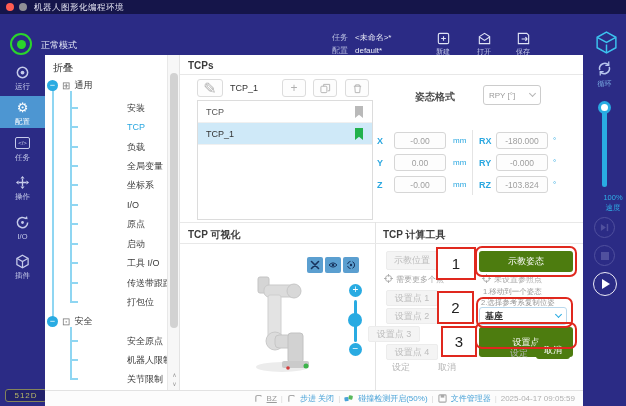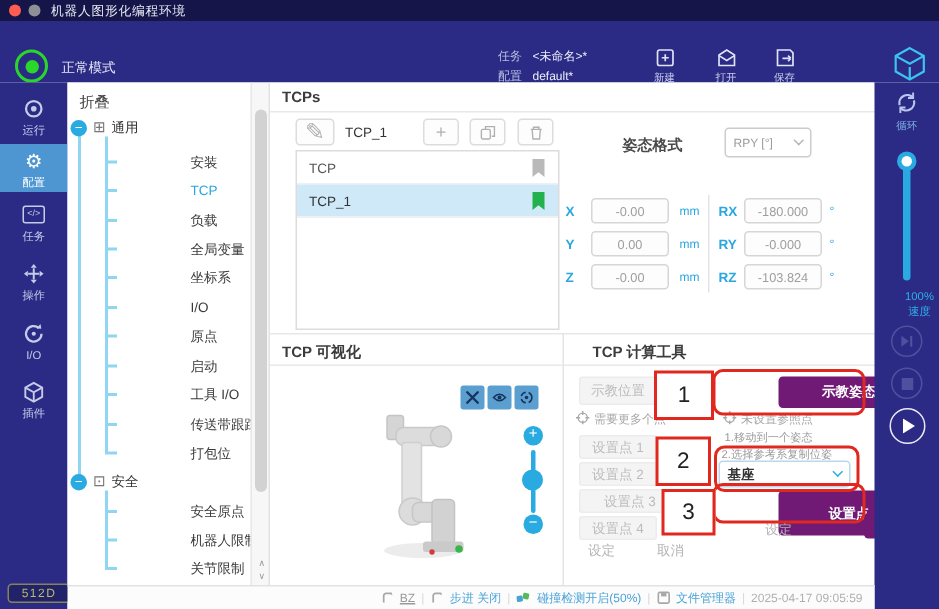--- a/index.html
+++ b/index.html
@@ -74,21 +74,21 @@
   .fld-label { position:absolute; font-size:9px; color:#2aa7e0; font-weight:bold; }
   .fld { position:absolute; width:52px; height:17px; border:1px solid #d6d6d6; border-radius:3px; background:#fdfdfd; font-size:8.5px; color:#9e9e9e; text-align:center; font-family:"Liberation Sans",sans-serif; }
   .fld-unit { position:absolute; font-size:8px; color:#2aa7e0; }
 
   .vis-btn { position:absolute; width:16px; height:16px; background:#5b9fd0; border-radius:2px; display:flex; align-items:center; justify-content:center; cursor:pointer; }
   .zoom-circle { position:absolute; width:13px; height:13px; border-radius:50%; background:#29abe2; color:#fff; font-size:10px; line-height:12px; text-align:center; cursor:pointer; }
   .zoom-track { position:absolute; width:3px; background:#29abe2; border-radius:2px; }
   .zoom-handle { position:absolute; width:14px; height:14px; border-radius:50%; background:#29abe2; cursor:pointer; }
 
   .gray-btn { position:absolute; background:#f4f4f4; border:1px solid #ececec; border-radius:2px; color:#bcbcbc; font-size:9px; display:flex; align-items:center; justify-content:center; cursor:pointer; }
-  .blue-btn { position:absolute; background:#701a75; border-radius:3px; color:#ffffff; font-size:9px; font-weight:bold; display:flex; align-items:center; justify-content:center; cursor:pointer;margin-left:40px; }
+  .blue-btn { position:absolute; background:#4d7c0f; border-radius:3px; color:#ffffff; font-size:9px; font-weight:normal; display:flex; align-items:center; justify-content:center; cursor:pointer; }
   .hint { position:absolute; font-size:8px; color:#a8a8a8; white-space:nowrap; }
   .hint2 { position:absolute; font-size:7.5px; color:#999; white-space:nowrap; }
   .gtext { position:absolute; font-size:9px; color:#b5b5b5; cursor:pointer; }
   .tgt-ico { position:absolute; width:9px; height:9px; }
 
   
   .rbox { position:absolute; border:2px solid #e0281e; border-radius:7px; pointer-events:none; }
   .callout { position:absolute; background:#ffffff; border:2px solid #e0281e; display:flex; align-items:center; justify-content:center; font-size:15px; color:#222; }
 
   
@@ -392,21 +392,21 @@
         <circle cx="68" cy="91" r="2.5" fill="#3cb44a"></circle>
         <circle cx="50" cy="93" r="1.8" fill="#d43c3c"></circle>
       </svg>
     </div>
 
     <div class="zoom-circle" style="left:169px; top:229px;">+</div>
     <div class="zoom-track" style="left:174px; top:245px; height:42px;"></div>
     <div class="zoom-handle" style="left:168px; top:258px;"></div>
     <div class="zoom-circle" style="left:169px; top:288px;">−</div>
 
-    <div class="sec-title" style="left:215px; top:173px;">TCP 计算工具</div>
+    <div class="sec-title" style="left:203px; top:173px;">TCP 计算工具</div>
     <div class="hdiv" style="left:195px; top:188px; width:208px;"></div>
 
     <div class="gray-btn" style="left:206px; top:196px; width:52px; height:19px;">
       <span>示教位置</span>
     </div>
     <div class="blue-btn" style="left:299px; top:196px; width:94px; height:21px;">
       <span>示教姿态</span>
     </div>
 
     <svg class="tgt-ico" style="left:204px; top:219px;" viewBox="0 0 10 10">
@@ -422,21 +422,21 @@
     <div class="hint" style="left:314px; top:219px;">未设置参照点</div>
 
     <div class="hint2" style="left:303px; top:232px;">1.移动到一个姿态</div>
 
     <div class="gray-btn" style="left:206px; top:235px; width:52px; height:16px;">
         <span>设置点 1</span>
       </div>
     <div class="gray-btn" style="left:206px; top:253px; width:52px; height:16px;">
         <span>设置点 2</span>
       </div>
-    <div class="gray-btn" style="left:206px; top:271px; width:68px; height:16px;">
+    <div class="gray-btn" style="left:188px; top:271px; width:52px; height:16px;">
         <span>设置点 3</span>
       </div>
     <div class="gray-btn" style="left:206px; top:289px; width:52px; height:16px;">
         <span>设置点 4</span>
       </div>
 
     <div class="hint2" style="left:301px; top:243px;">2.选择参考系复制位姿</div>
     <div class="dropdown" style="left:299px; top:252px; width:88px; height:18px; border-color:#b9d8ec;">
       <span class="dval" style="color:#333; font-weight:bold; font-size:9px;">基座</span>
       <span class="chev blue"></span>

